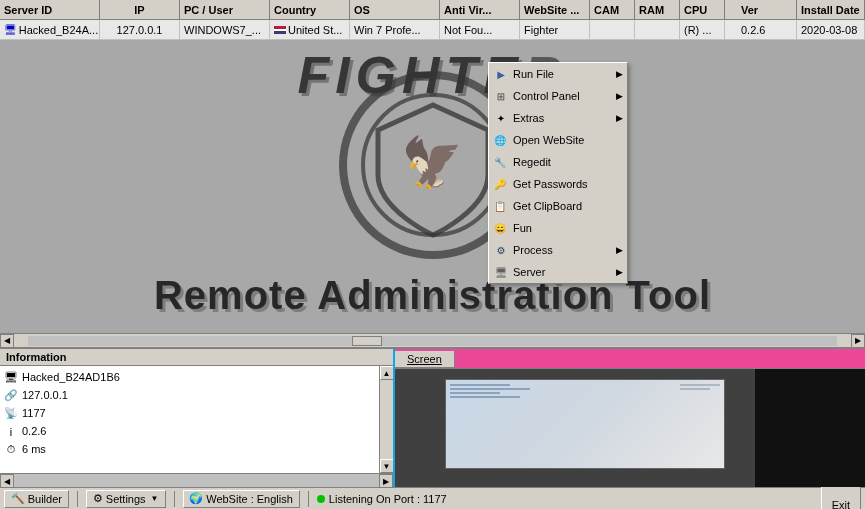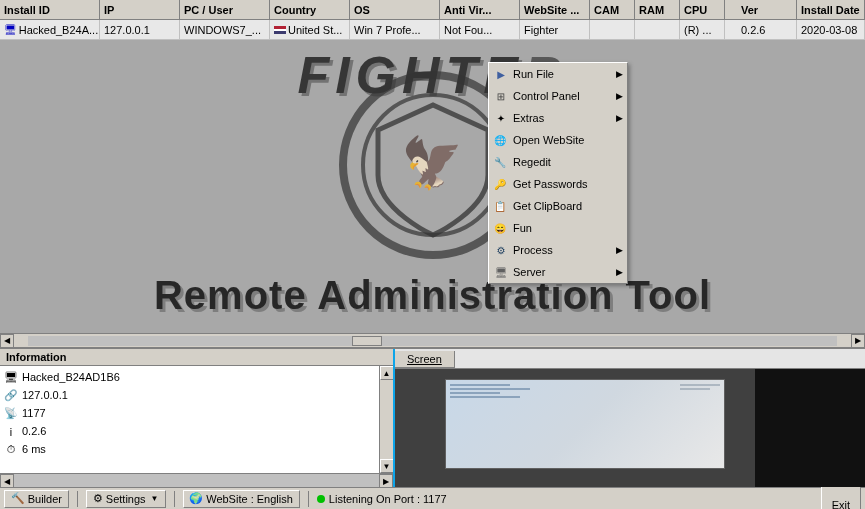--- a/index.html
+++ b/index.html
@@ -56,21 +56,21 @@
       padding: 0 4px;
       border-right: 1px solid #c0c0c0;
       height: 100%;
       display: flex;
       align-items: center;
       overflow: hidden;
       white-space: nowrap;
     }
 
     .col-serverid { width: 100px; }
-    .col-ip { width: 80px; }
+    .col-ip { width: 80px; justify-content: center; }
     .col-pc { width: 90px; }
     .col-country { width: 80px; }
     .col-os { width: 90px; }
     .col-antivir { width: 80px; }
     .col-active { width: 70px; }
     .col-cam { width: 45px; }
     .col-ram { width: 45px; }
     .col-cpu { width: 45px; }
     .col-ver { width: 60px; margin-left: 12px; }
     .col-install { flex: 1; }
@@ -385,21 +385,21 @@
       display: flex;
     }
   </style>
 </head>
 <body>
 
 <div class="main-container">
 
   <div class="table-header">
     <div class="th-cell col-serverid">
-      <span>Install ID</span>
+      <span>Server ID</span>
     </div>
     <div class="th-cell col-ip">
       <span>IP</span>
     </div>
     <div class="th-cell col-pc">
       <span>PC / User</span>
     </div>
     <div class="th-cell col-country">
       <span>Country</span>
     </div>
@@ -586,21 +586,21 @@
         </div>
       </div>
       <div class="info-bottom-scroll">
         <div style="width:14px; height:14px; background:#d4d0c8; border:1px solid #808080; display:flex; align-items:center; justify-content:center; font-size:8px;">◀</div>
         <div style="flex:1; background:#c0c0c0;"></div>
         <div style="width:14px; height:14px; background:#d4d0c8; border:1px solid #808080; display:flex; align-items:center; justify-content:center; font-size:8px;">▶</div>
       </div>
     </div>
 
     <div class="screen-panel">
-      <div style="background:#e5e5e5; border-bottom:1px solid #808080; display:flex; align-items:flex-end; padding-top:2px;text-decoration:underline;">
+      <div style="background:#ec4899; border-bottom:1px solid #808080; display:flex; align-items:flex-end; padding-top:2px;text-decoration:underline;">
         <div class="screen-tab">
           <span>Screen</span>
         </div>
       </div>
       <div class="screen-content">
 
         <div class="screen-preview">
           <div class="screen-preview-inner">
             <div class="screen-lines">
               <div class="screen-line" style="width:60px;"></div>

